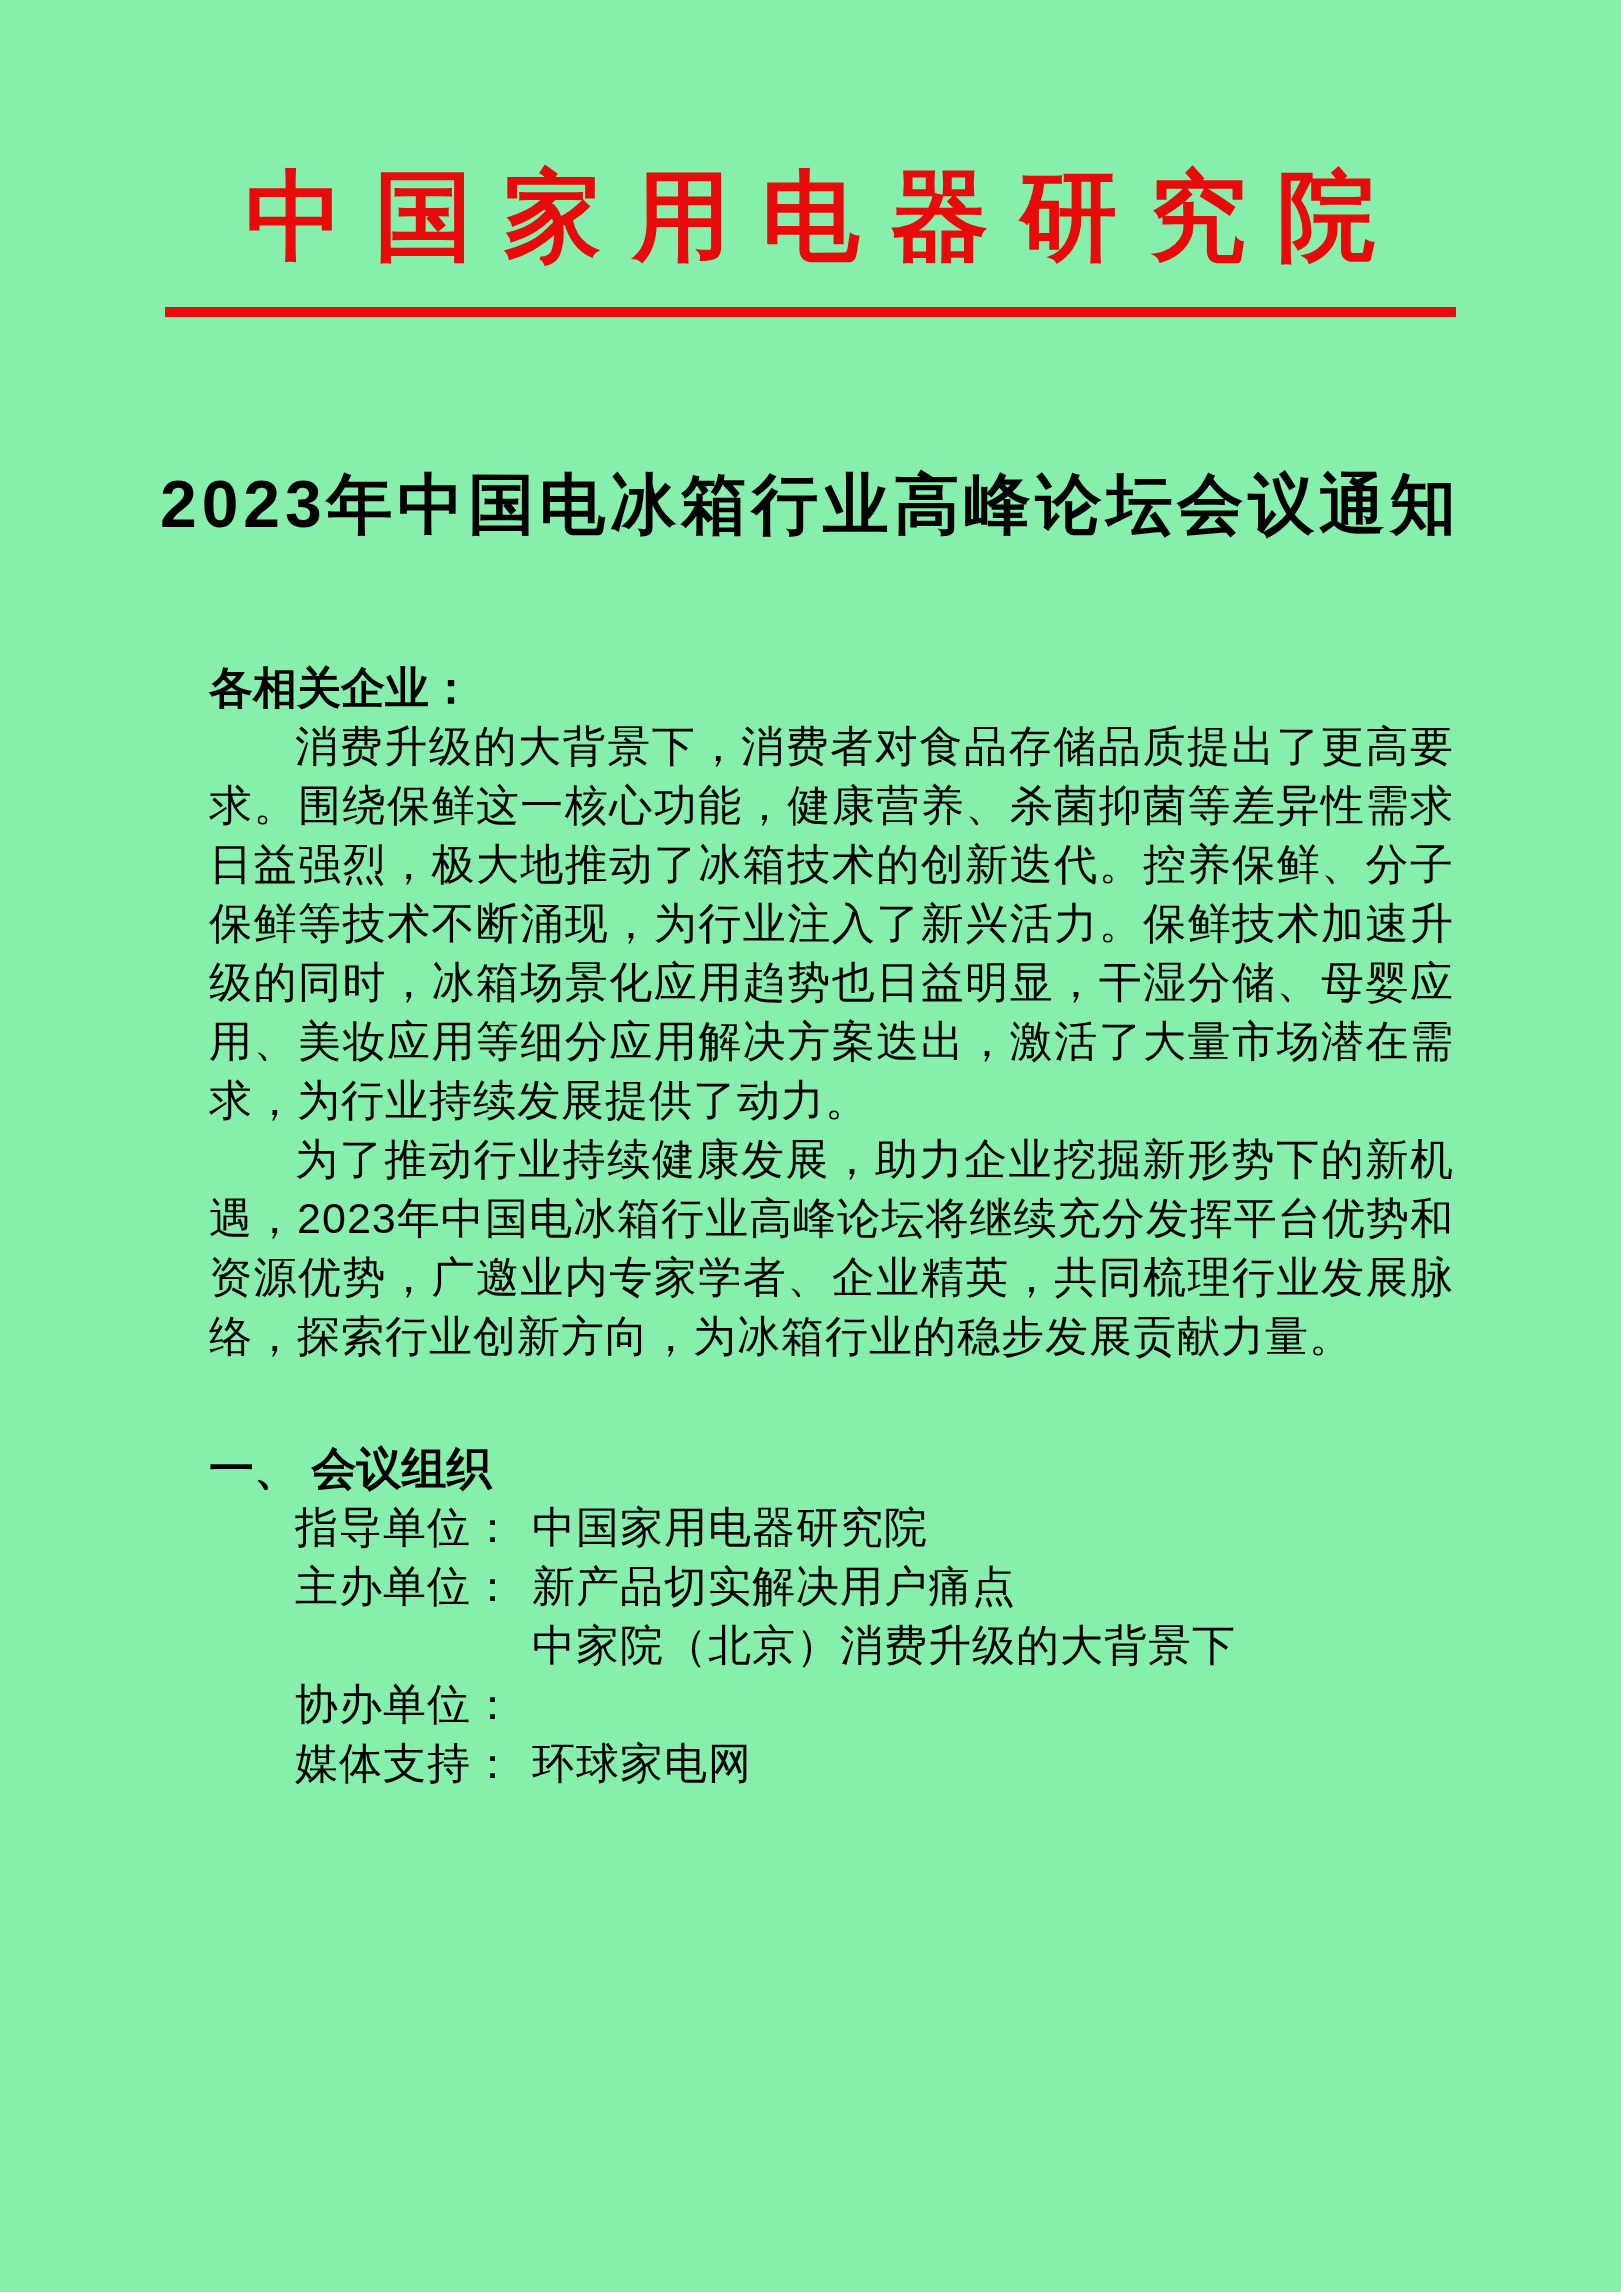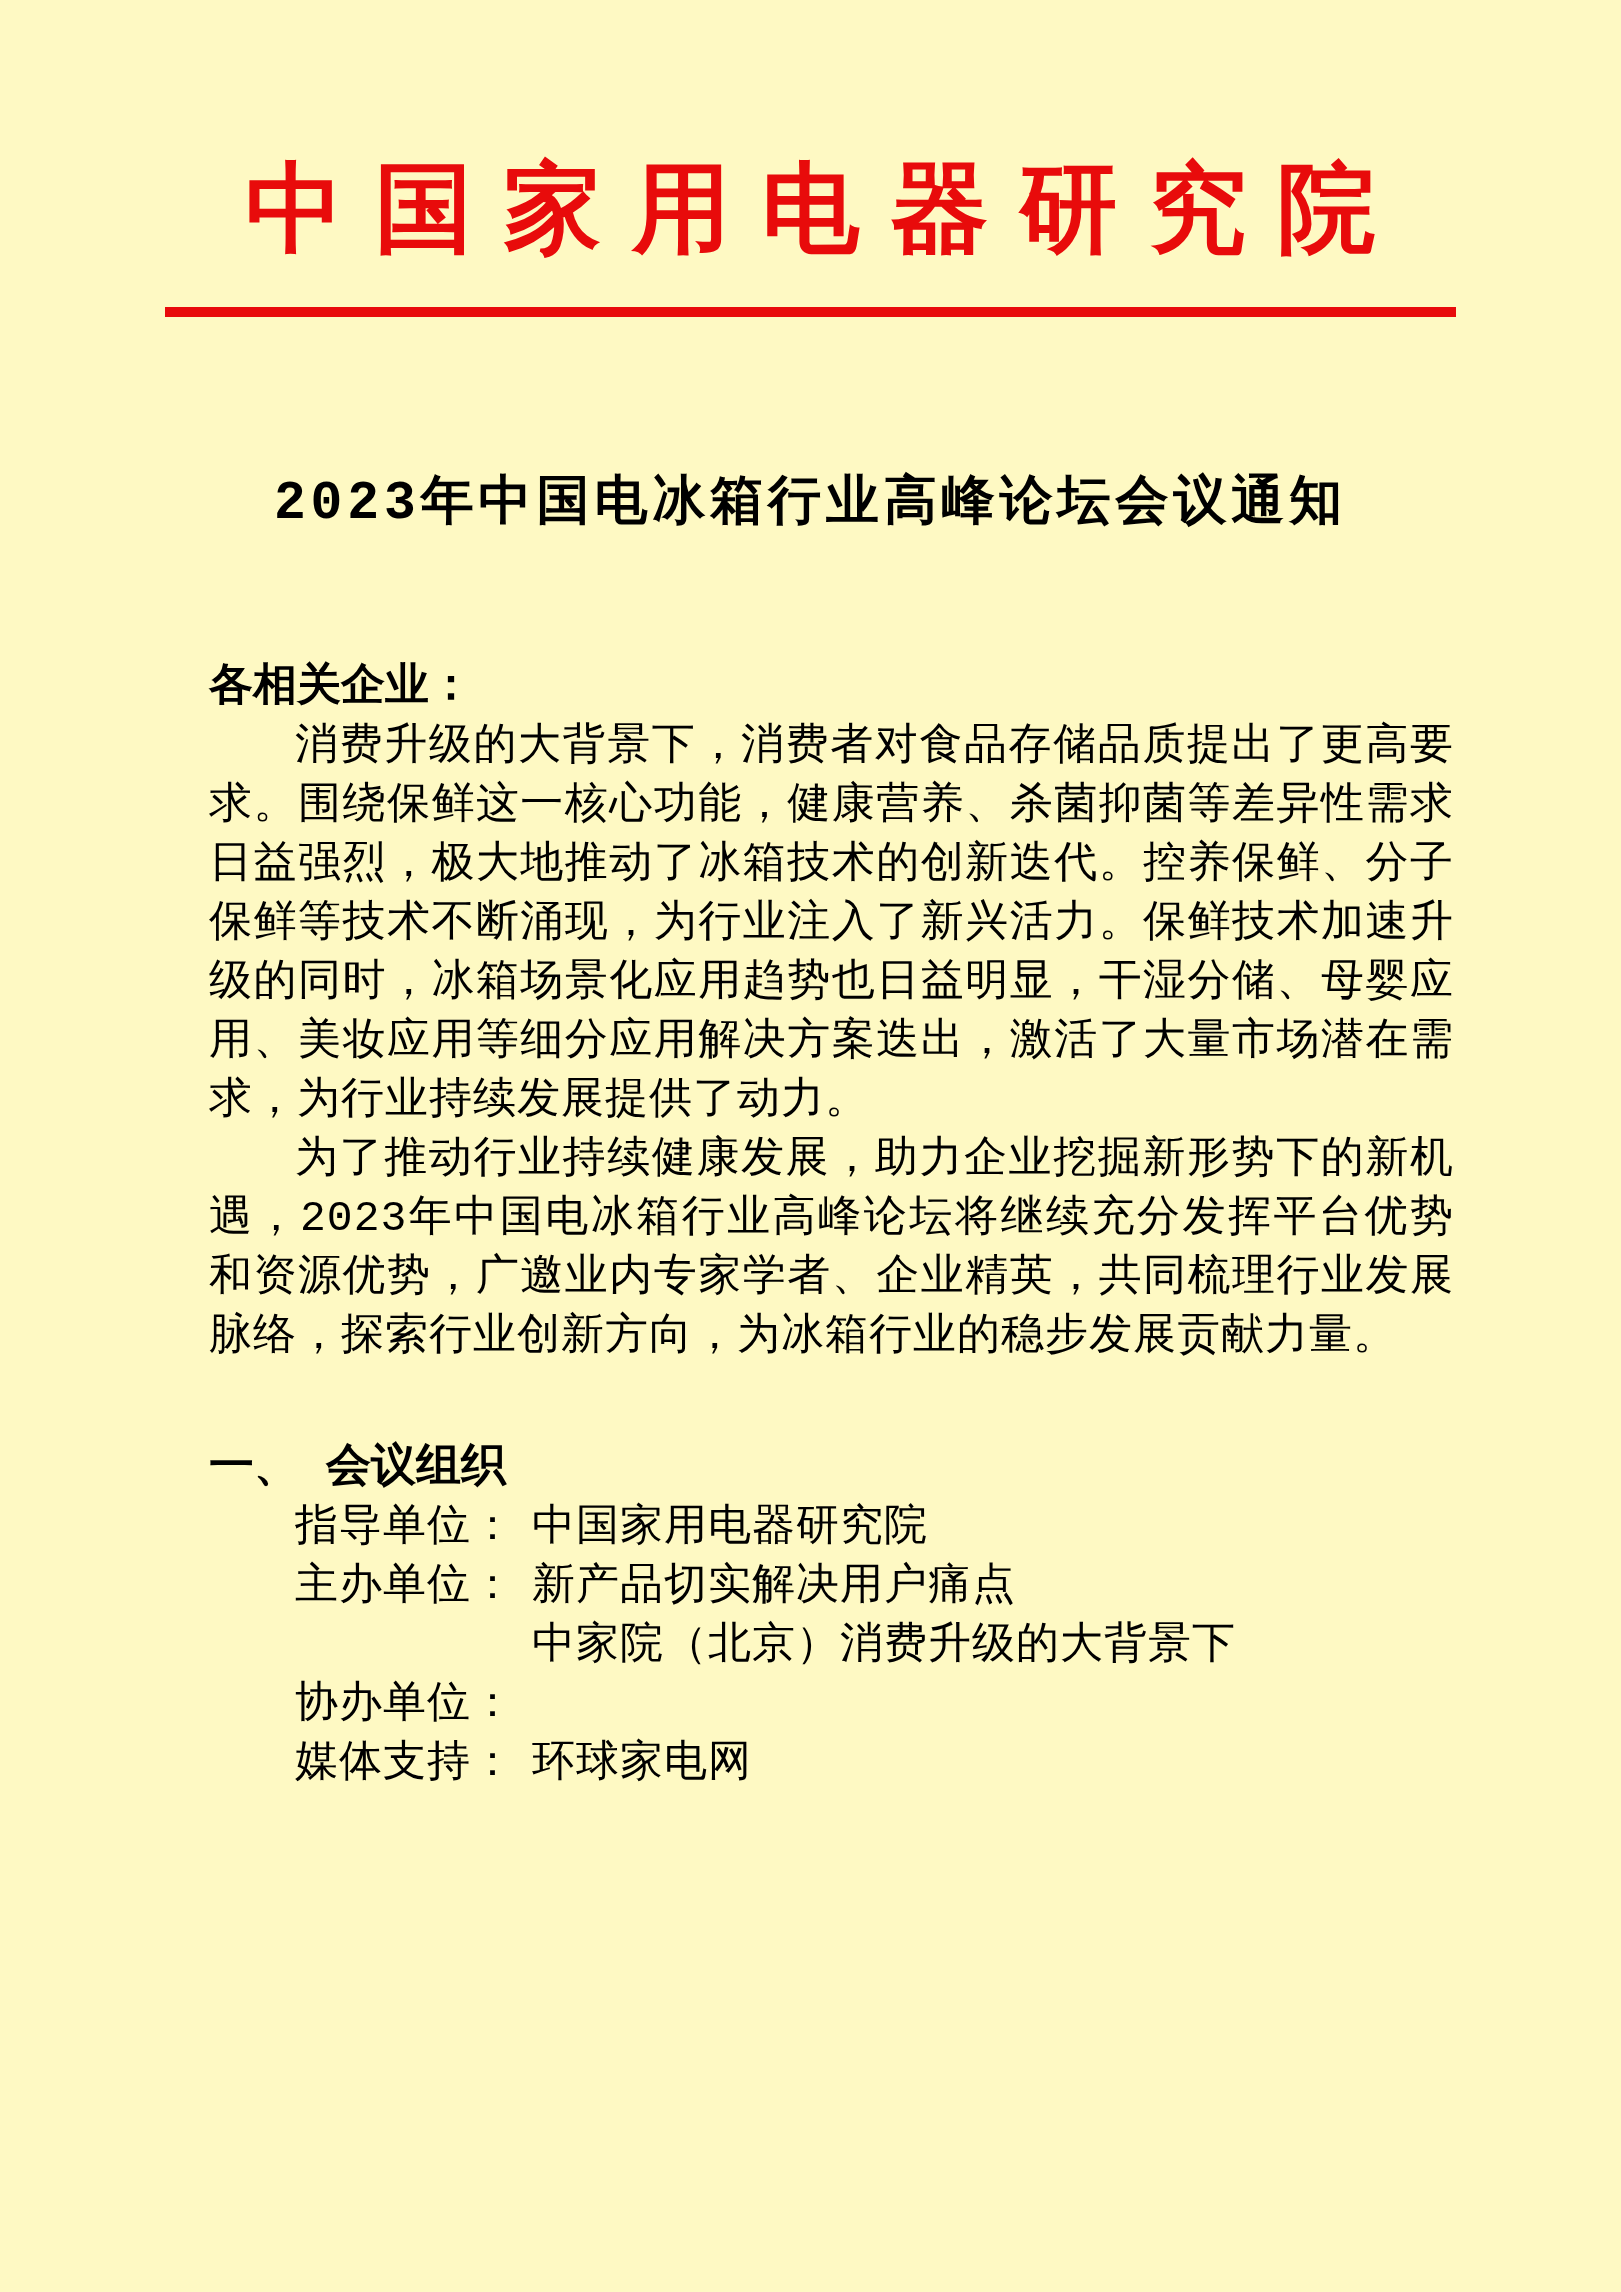--- a/index.html
+++ b/index.html
@@ -4,23 +4,23 @@
 <style>
   html, body {
     margin: 0;
     padding: 0;
     background: #ffffff;
   }
   .page {
     position: relative;
     width: 1621px;
     height: 2293px;
-    background: #fef9c3;
+    background: #86efac;
     color: #000000;
-    font-family: Liberation Mono, monospace;
+    font-family: Liberation Sans, sans-serif;
     overflow: hidden;
   }
   
   .letterhead {
     margin: 0 165px;
     padding-top: 162px;
     text-align: center;
   }
   .letterhead-title {
     font-size: 98px;
@@ -33,21 +33,21 @@
   }
   .letterhead-rule {
     height: 9.8px;
     margin-top: 37px;
     background: #e80b0b;
   }
   
   .doc-title {
     margin: 152px 118px 7px 118px;
     text-align: center;
-    font-size: 53px;
+    font-size: 66px;
     line-height: 71px;
     font-weight: bold;
     letter-spacing: 4.9px;
   }
   
   .content {
     margin: 4px 167px 0 209px; 
   }
   .salutation {
     margin-top: 118px;

